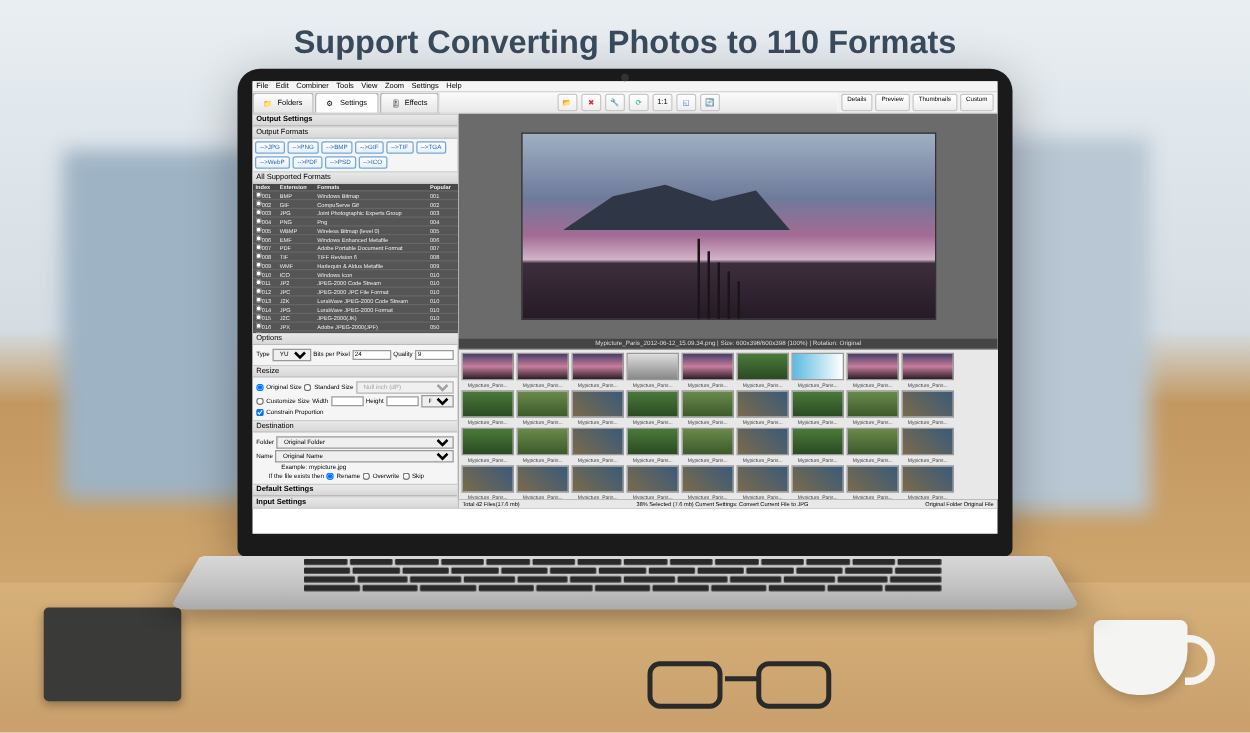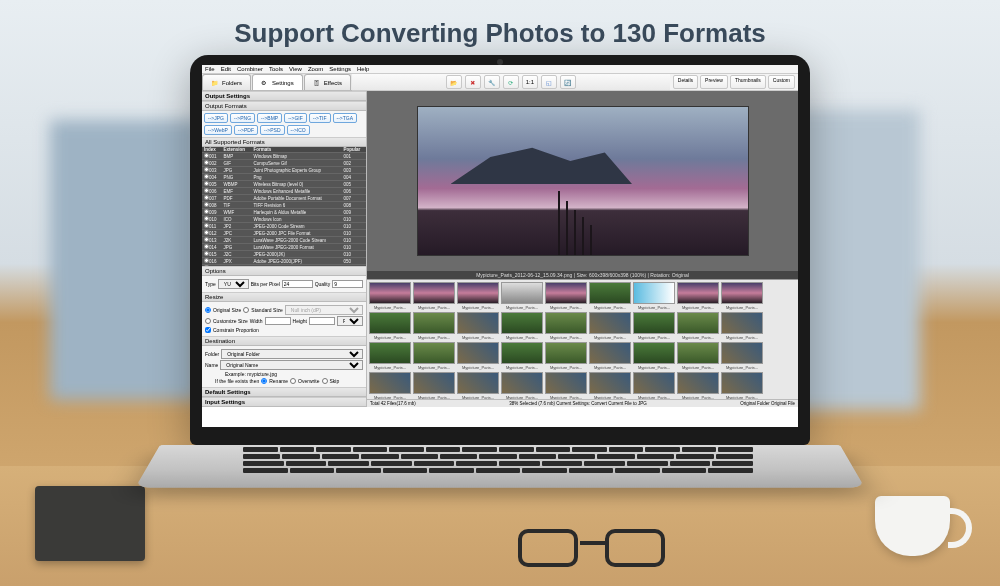--- a/index.html
+++ b/index.html
@@ -331,21 +331,21 @@
 </div>
 <div class="desk"></div>
 <div class="notebook"></div>
 <div class="cup"></div>
 <div class="glasses">
   <div class="lens l"></div>
     <div class="lens r"></div>
     <div class="bridge"></div>
 </div>
 
-<div class="headline">Support Converting Photos to 130 Formats</div>
+<div class="headline">Support Converting Photos to 110 Formats</div>
 
 <div class="laptop">
   <div class="screen-frame">
     <div class="cam"></div>
     <div class="screen">
 
       <div class="menubar">
         <span>File</span>
         <span>Edit</span>
         <span>Combiner</span>

